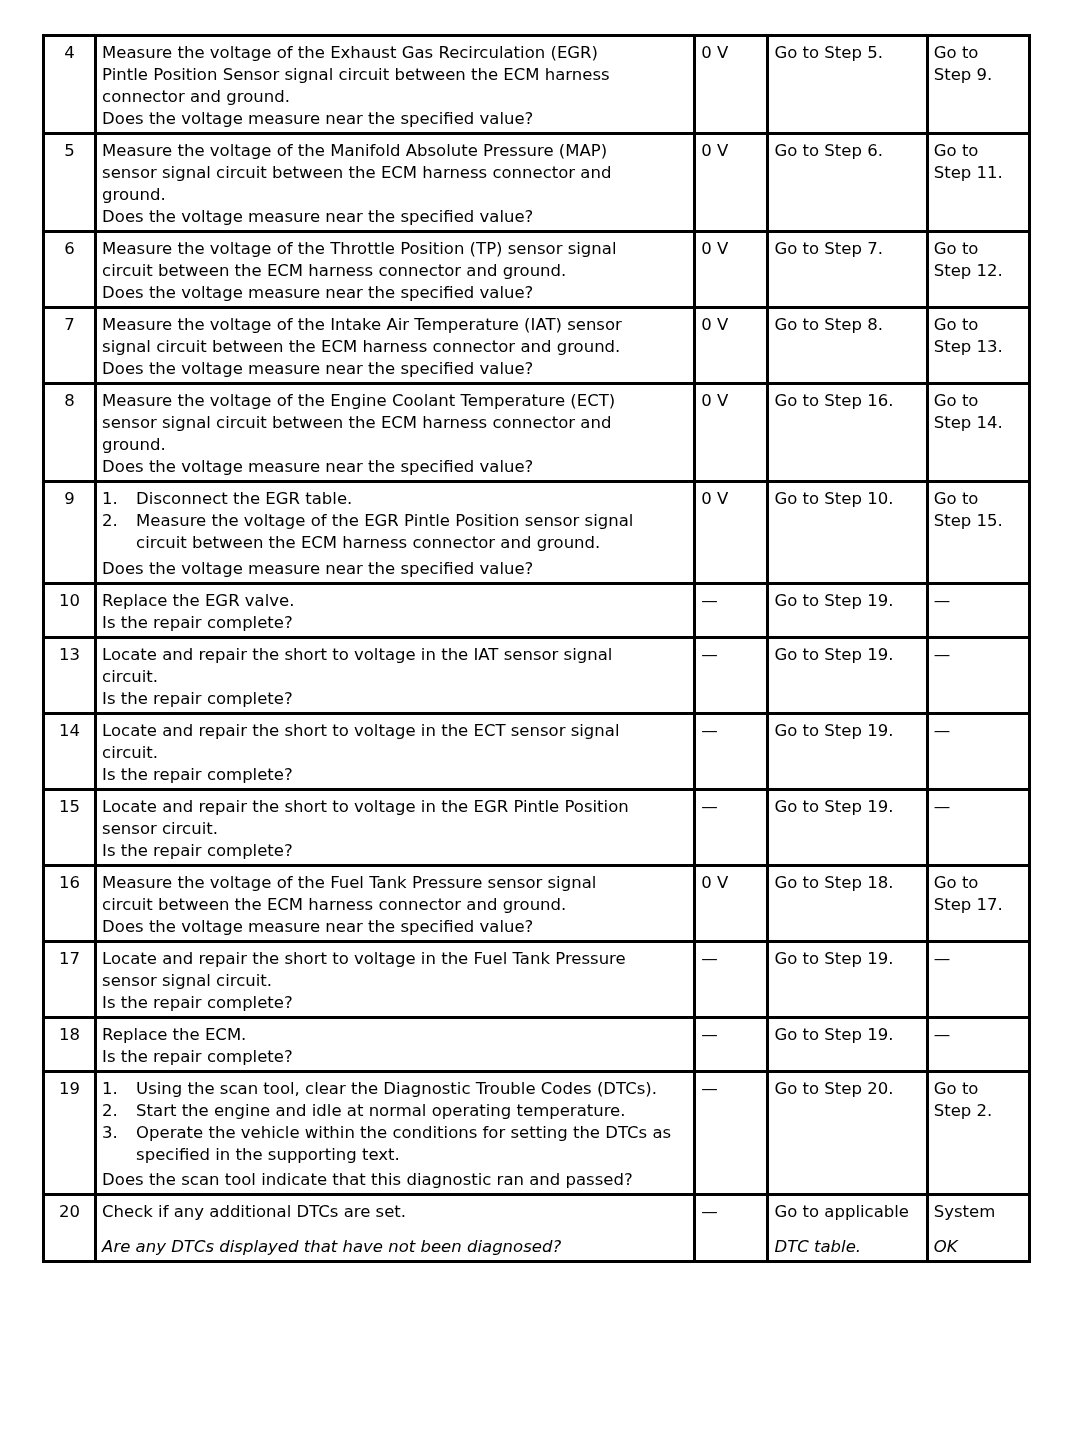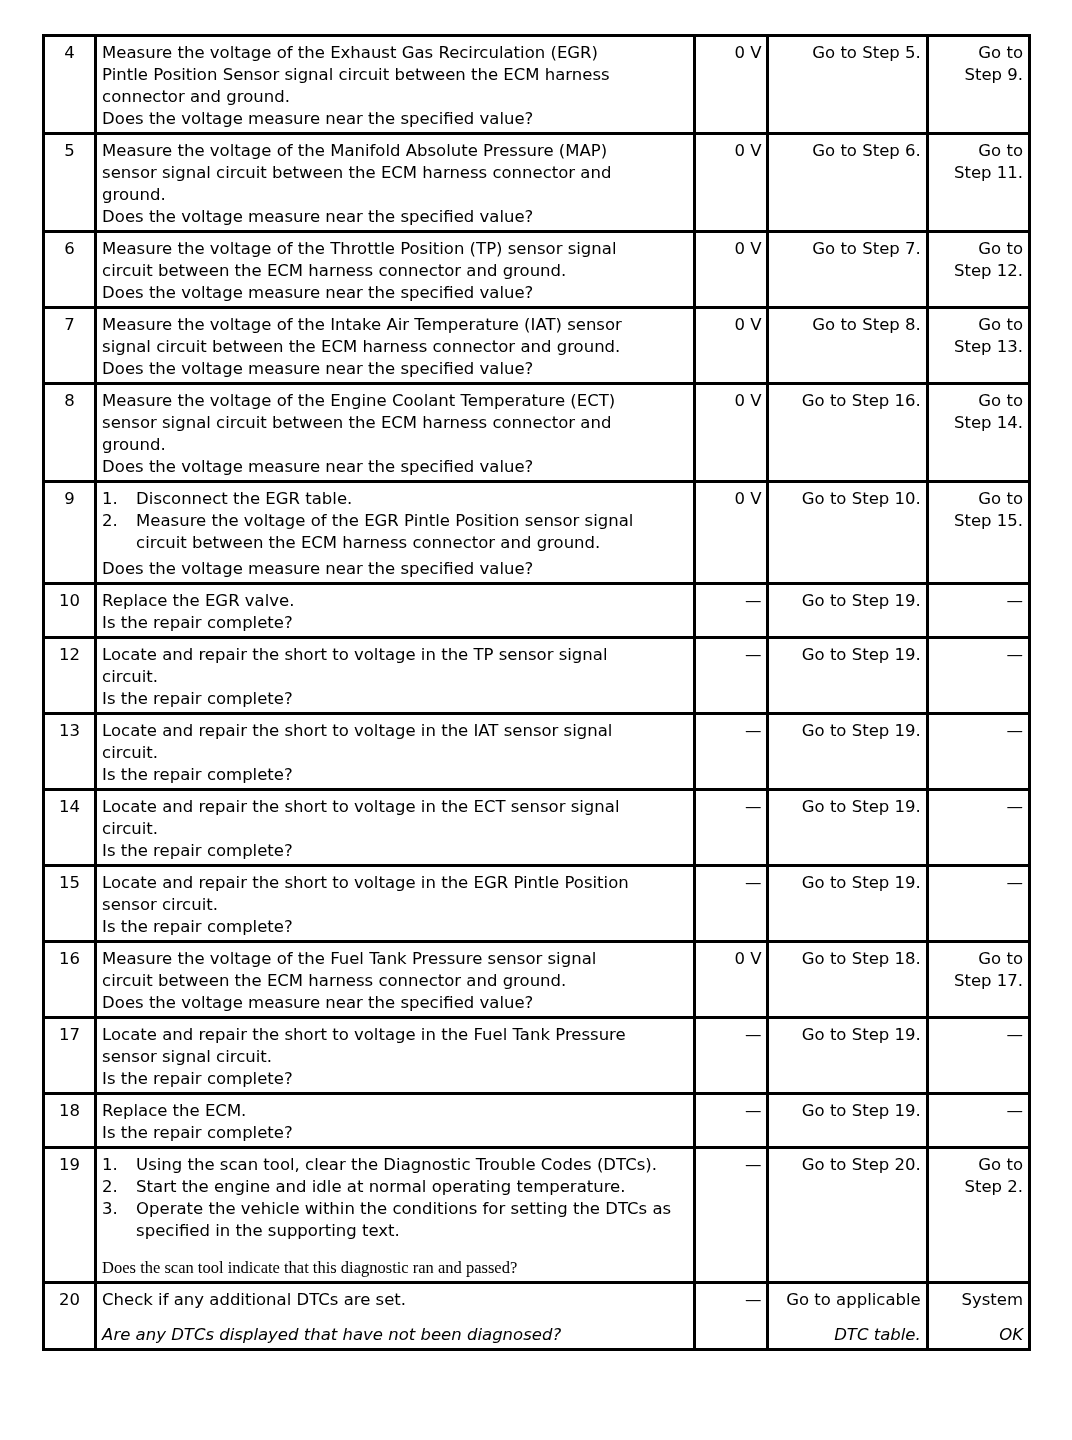--- a/index.html
+++ b/index.html
@@ -17,21 +17,21 @@
     border: 3px solid #000;
     vertical-align: top;
     padding: 5px 5px 2px 5px;
   }
   col.c-step { width: 52px; }
   col.c-action { width: 598px; }
   col.c-value { width: 73px; }
   col.c-yes { width: 159px; }
   col.c-no { width: 102px; }
   td.step { text-align: center; padding-left: 2px; padding-right: 2px; }
-  td.value, td.yes, td.no { text-align: right; }
+  td.value, td.yes, td.no { text-align: left; }
   td.action { padding-left: 5px; }
   .line { display: block; }
   ol.substeps { margin: 0; padding: 0; list-style: none; }
   ol.substeps li { position: relative; padding-left: 34px; text-indent: 0; }
   ol.substeps li .num { position: absolute; left: 0; }
   .r20 td { line-height: 22px; }
   .r20 .pad-bottom { margin-top: 13px; display: block; font-style: italic; }
 </style>
 </head>
 <body>
@@ -126,31 +126,20 @@
         <td class="step">10</td>
         <td class="action">
           <span class="line">Replace the EGR valve.</span>
           <span class="line">Is the repair complete?</span>
         </td>
         <td class="value">—</td>
         <td class="yes">Go to Step 19.</td>
         <td class="no" style="white-space: pre-line;">—</td>
       </tr>
       <tr>
-        <td class="step">12</td>
-        <td class="action">
-          <span class="line">Locate and repair the short to voltage in the TP sensor signal</span>
-          <span class="line">circuit.</span>
-          <span class="line">Is the repair complete?</span>
-        </td>
-        <td class="value">—</td>
-        <td class="yes">Go to Step 19.</td>
-        <td class="no" style="white-space: pre-line;">—</td>
-      </tr>
-      <tr>
         <td class="step">13</td>
         <td class="action">
           <span class="line">Locate and repair the short to voltage in the IAT sensor signal</span>
           <span class="line">circuit.</span>
           <span class="line">Is the repair complete?</span>
         </td>
         <td class="value">—</td>
         <td class="yes">Go to Step 19.</td>
         <td class="no" style="white-space: pre-line;">—</td>
       </tr>
@@ -210,21 +199,21 @@
         <td class="no" style="white-space: pre-line;">—</td>
       </tr>
       <tr>
         <td class="step">19</td>
         <td class="action">
           <ol class="substeps">
             <li><span class="num">1.</span><span>Using the scan tool, clear the Diagnostic Trouble Codes (DTCs).</span></li>
             <li><span class="num">2.</span><span>Start the engine and idle at normal operating temperature.</span></li>
             <li><span class="num">3.</span><span>Operate the vehicle within the conditions for setting the DTCs as specified in the supporting text.</span></li>
           </ol>
-          <span class="line" style="margin-top: 15px; font-family: Liberation Serif, serif;">Does the scan tool indicate that this diagnostic ran and passed?</span>
+          <span class="line" style="margin-top: 3px;">Does the scan tool indicate that this diagnostic ran and passed?</span>
         </td>
         <td class="value">—</td>
         <td class="yes">Go to Step 20.</td>
         <td class="no" style="white-space: pre-line;">Go to
 Step 2.</td>
       </tr>
       <tr class="r20">
         <td class="step">20</td>
         <td class="action">
           <span class="line">Check if any additional DTCs are set.</span>

